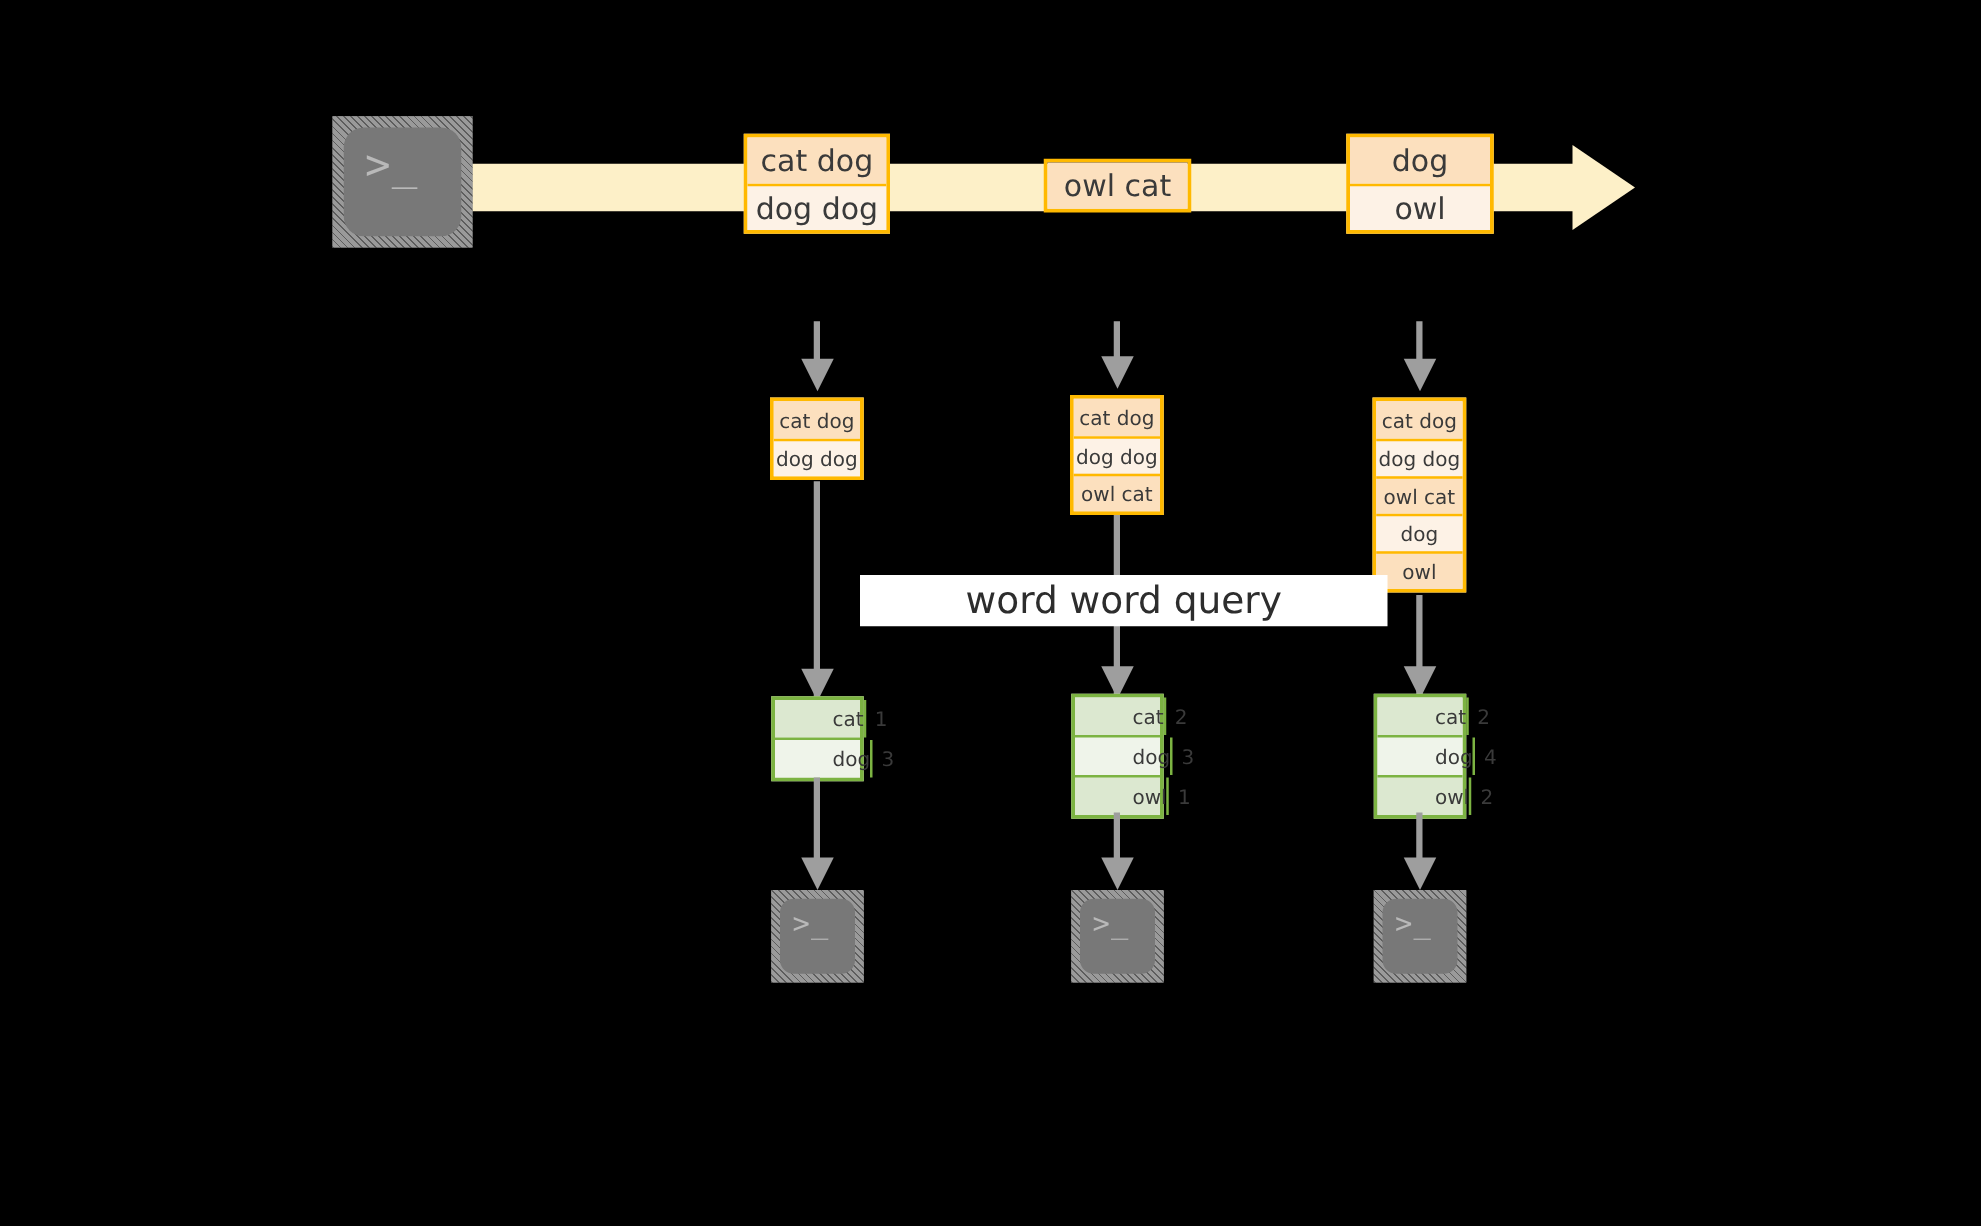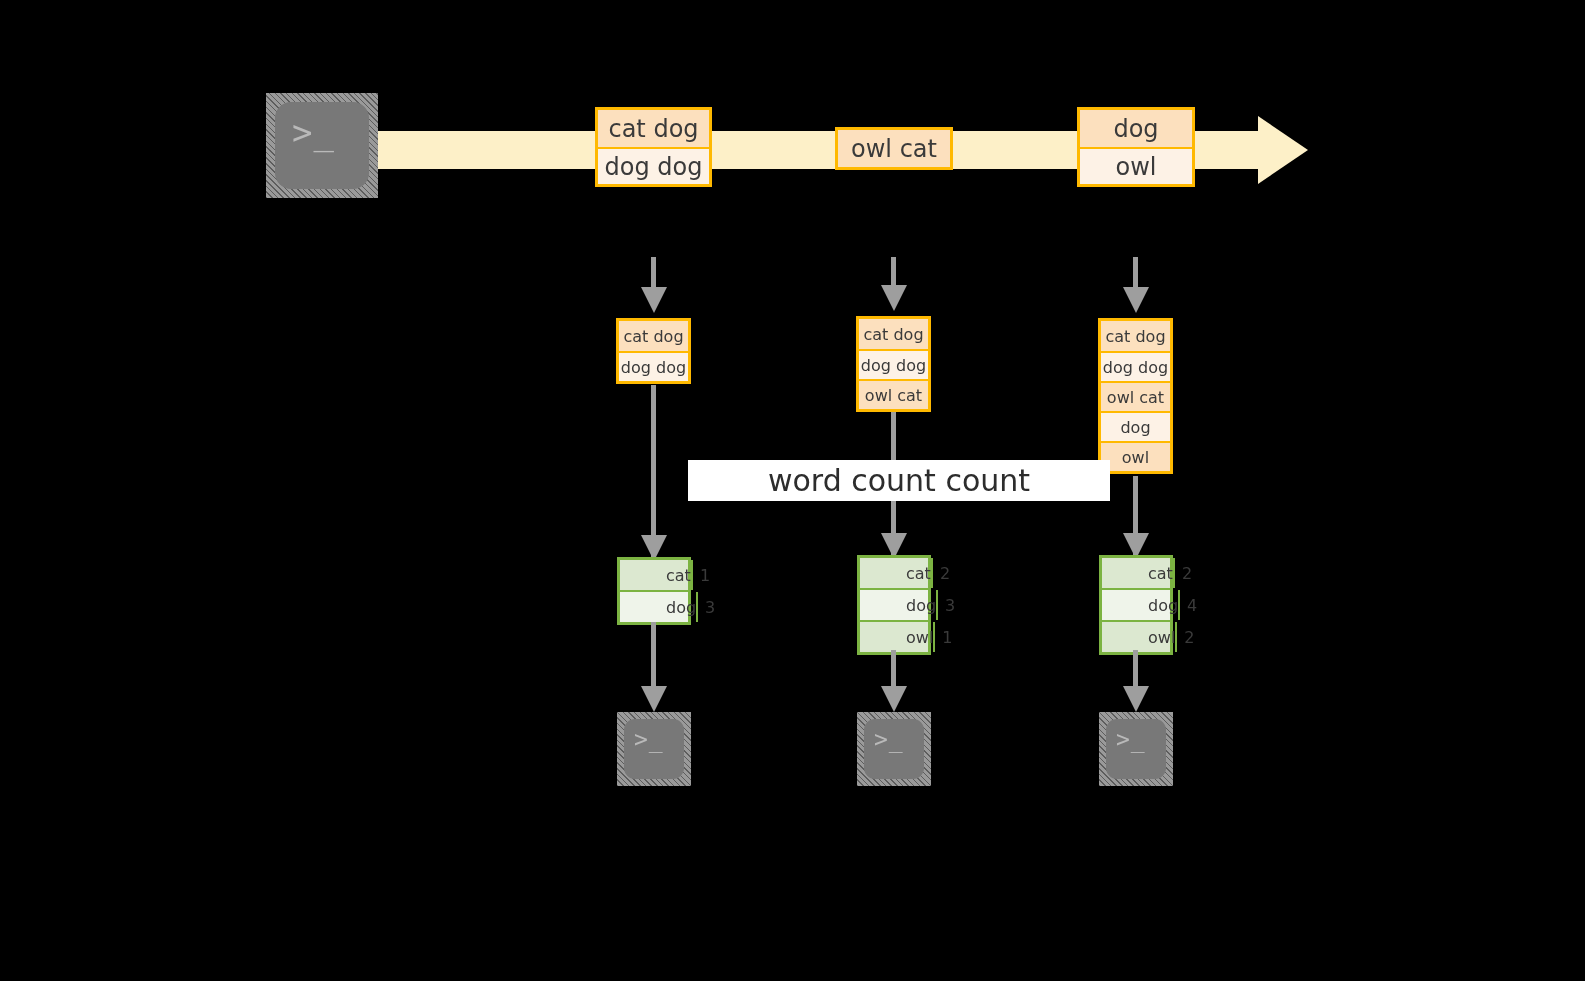--- a/index.html
+++ b/index.html
@@ -275,16 +275,16 @@
 
   <div class="vline" style="left:1133px; top:650px; height:42px;"></div>
   <div class="vhead" style="left:1123px; top:686px;"></div>
 
   <div class="term term-small" style="left:1099px; top:712px; width:74px; height:74px;">
     <div class="term-inner"></div>
     <div class="term-glyph">&gt;_</div>
   </div>
 
   <div class="qlabel" style="left:688px; top:460px; width:422px; height:41px;">
-    <span>word count count</span>
+    <span>word word query</span>
   </div>
 
 </div>
 
 </body></html>

